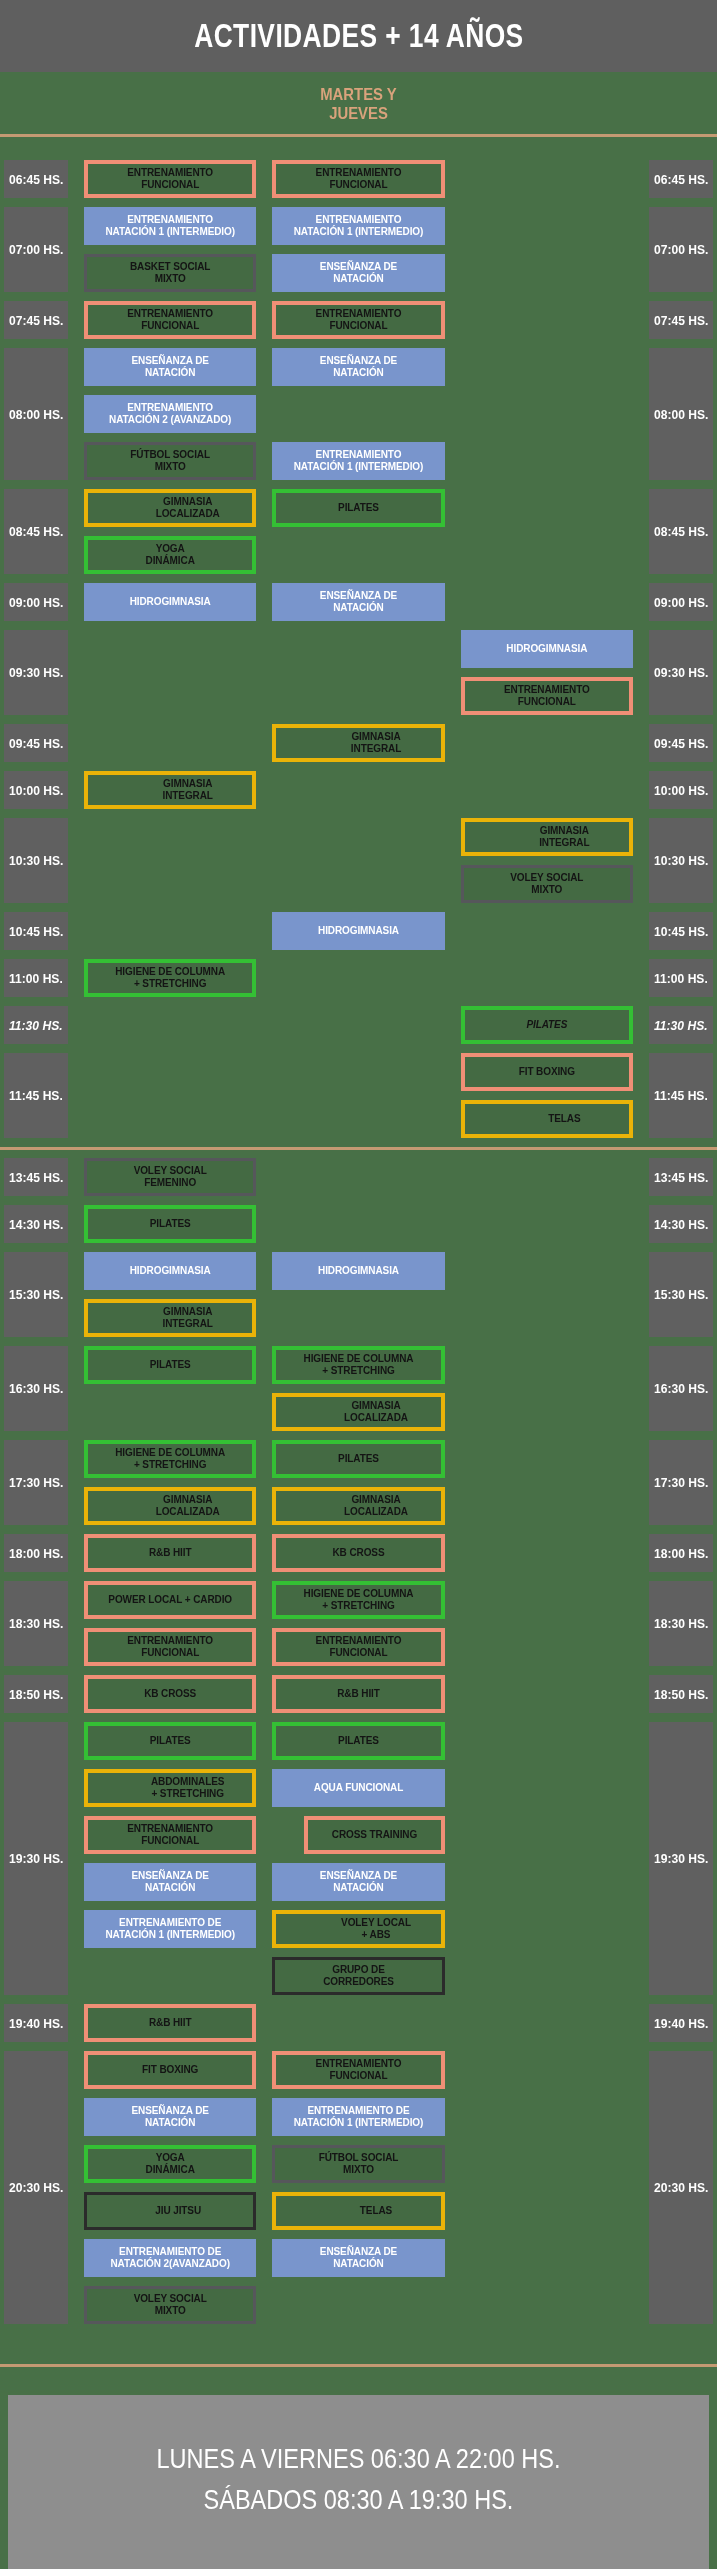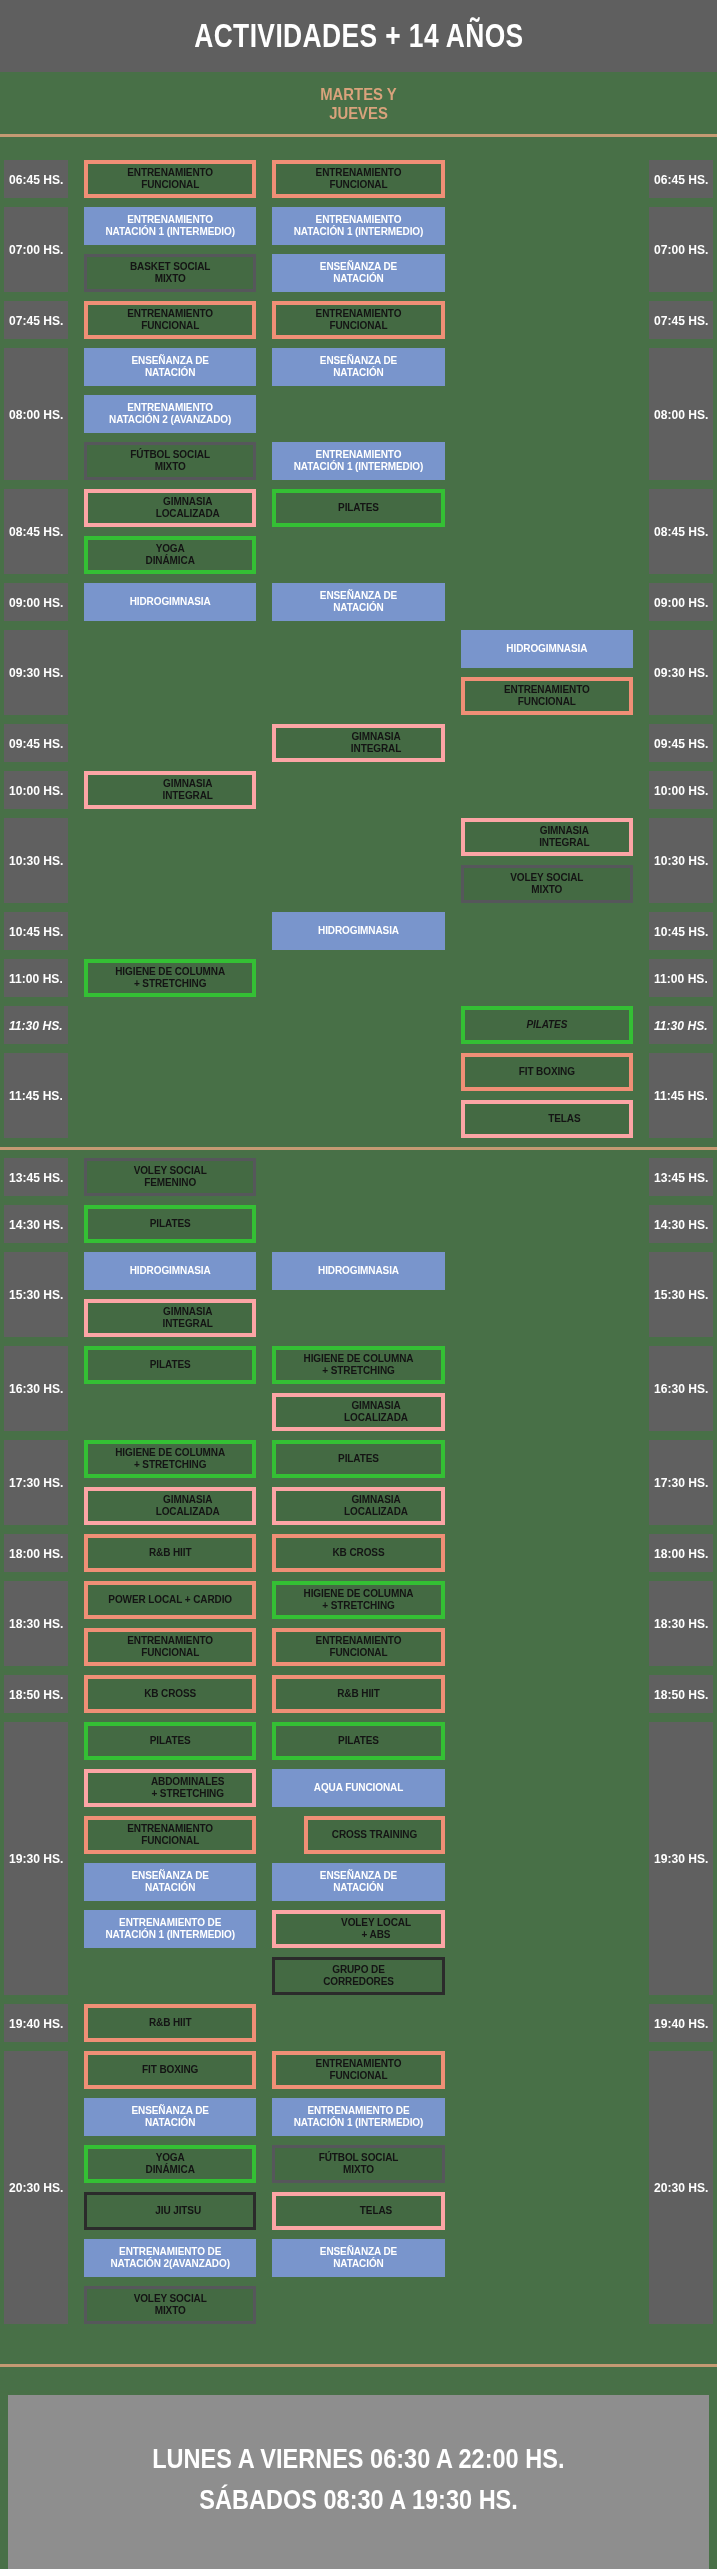--- a/index.html
+++ b/index.html
@@ -31,28 +31,28 @@
   .tc-l{grid-column:1;} .tc-r{grid-column:5;}
   .card{
     box-sizing:border-box;height:38px;
     display:flex;align-items:center;justify-content:center;
     text-align:center;white-space:pre-line;
     font-size:10px;font-weight:700;line-height:1.2;letter-spacing:-.1px;color:#141414;
     background:rgba(0,0,0,.05);
   }
   .s-blue{background:#7995CC;color:#fff;}
   .s-salmon{border:4px solid #F08F76;}
-  .s-yellow{border:4px solid #fca5a5;padding-left:35px;}
+  .s-yellow{border:4px solid #eab308;padding-left:35px;}
   .s-green{border:4px solid #34C034;}
   .s-gray{border:3px solid #56575B;}
   .s-black{border:3px solid #2B2B2B;}
   
   .footer{margin:0 8px;background:#8E8E8E;text-align:center;padding-top:44px;height:280px;}
   .footer-title{color:#fff;font-size:42px;font-weight:700;display:inline-block;transform:scaleX(.8);white-space:nowrap;margin-bottom:10px;}
-  .footer-line{color:#fff;font-size:28px;font-weight:700;line-height:1.45;}
+  .footer-line{color:#fff;font-size:28px;font-weight:400;line-height:1.45;}
   .footer-line span{display:inline-block;transform:scaleX(.84);white-space:nowrap;}
 </style>
 </head>
 <body>
 
 <div class="header-bar">
   <span class="header-title">ACTIVIDADES + 14 AÑOS</span>
 </div>
 
 <div class="grid5 day-headers">

